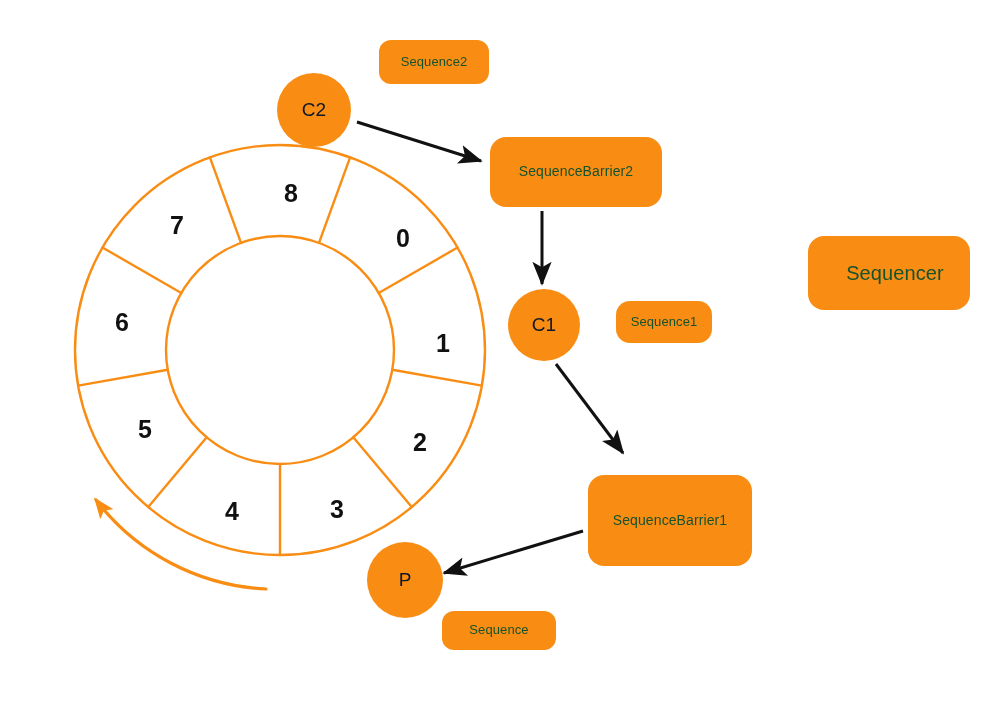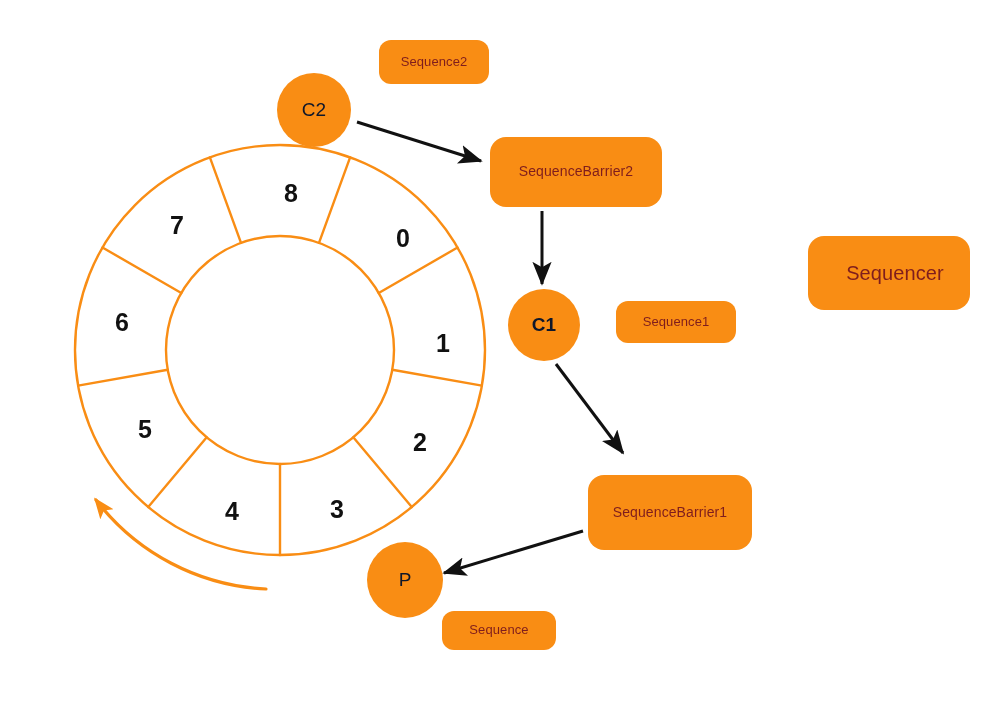--- a/index.html
+++ b/index.html
@@ -21,21 +21,21 @@
     position: absolute;
     left: 0;
     top: 0;
     width: 1000px;
     height: 713px;
     overflow: visible;
   }
   .pill {
     position: absolute;
     background: #F98D14;
-    color: #7f1d1d;
+    color: #14532d;
     display: flex;
     align-items: center;
     justify-content: center;
     border-radius: 14px;
     font-family: "Liberation Sans", sans-serif;
     letter-spacing: 0.1px;
     box-sizing: border-box;
     text-align: center;
     line-height: 1.1;
     white-space: nowrap;
@@ -113,26 +113,26 @@
       <div class="slot-num" style="left: 337px; top: 509px;">3</div>
       <div class="slot-num" style="left: 232px; top: 511px;">4</div>
       <div class="slot-num" style="left: 145px; top: 429px;">5</div>
       <div class="slot-num" style="left: 122px; top: 322px;">6</div>
       <div class="slot-num" style="left: 177px; top: 225px;">7</div>
       <div class="slot-num" style="left: 291px; top: 193px;">8</div>
     </div>
 
   <div id="node-layer">
       <div class="node-circle" style="left: 277px; top: 73px; width: 74px; height: 74px;">C2</div>
-      <div class="node-circle" style="left: 508px; top: 289px; width: 72px; height: 72px; font-weight: bold;">C1</div>
+      <div class="node-circle" style="left: 508px; top: 289px; width: 72px; height: 72px;">C1</div>
       <div class="node-circle" style="left: 367px; top: 542px; width: 76px; height: 76px;">P</div>
     </div>
 
   <div id="box-layer">
       <div class="pill small" style="left: 379px; top: 40px; width: 110px; height: 44px;">Sequence2</div>
       <div class="pill medium" style="left: 490px; top: 137px; width: 172px; height: 70px;">SequenceBarrier2</div>
-      <div class="pill small" style="left: 616px; top: 301px; width: 120px; height: 42px;">Sequence1</div>
-      <div class="pill medium" style="left: 588px; top: 475px; width: 164px; height: 75px;">SequenceBarrier1</div>
+      <div class="pill small" style="left: 616px; top: 301px; width: 96px; height: 42px; border-radius: 14px;">Sequence1</div>
+      <div class="pill medium" style="left: 588px; top: 475px; width: 164px; height: 91px;">SequenceBarrier1</div>
       <div class="pill small" style="left: 442px; top: 611px; width: 114px; height: 39px;">Sequence</div>
       <div class="pill large" style="left: 808px; top: 236px; width: 162px; height: 74px; padding-left: 12px;">Sequencer</div>
     </div>
 
 </div>
 
 </body></html>

